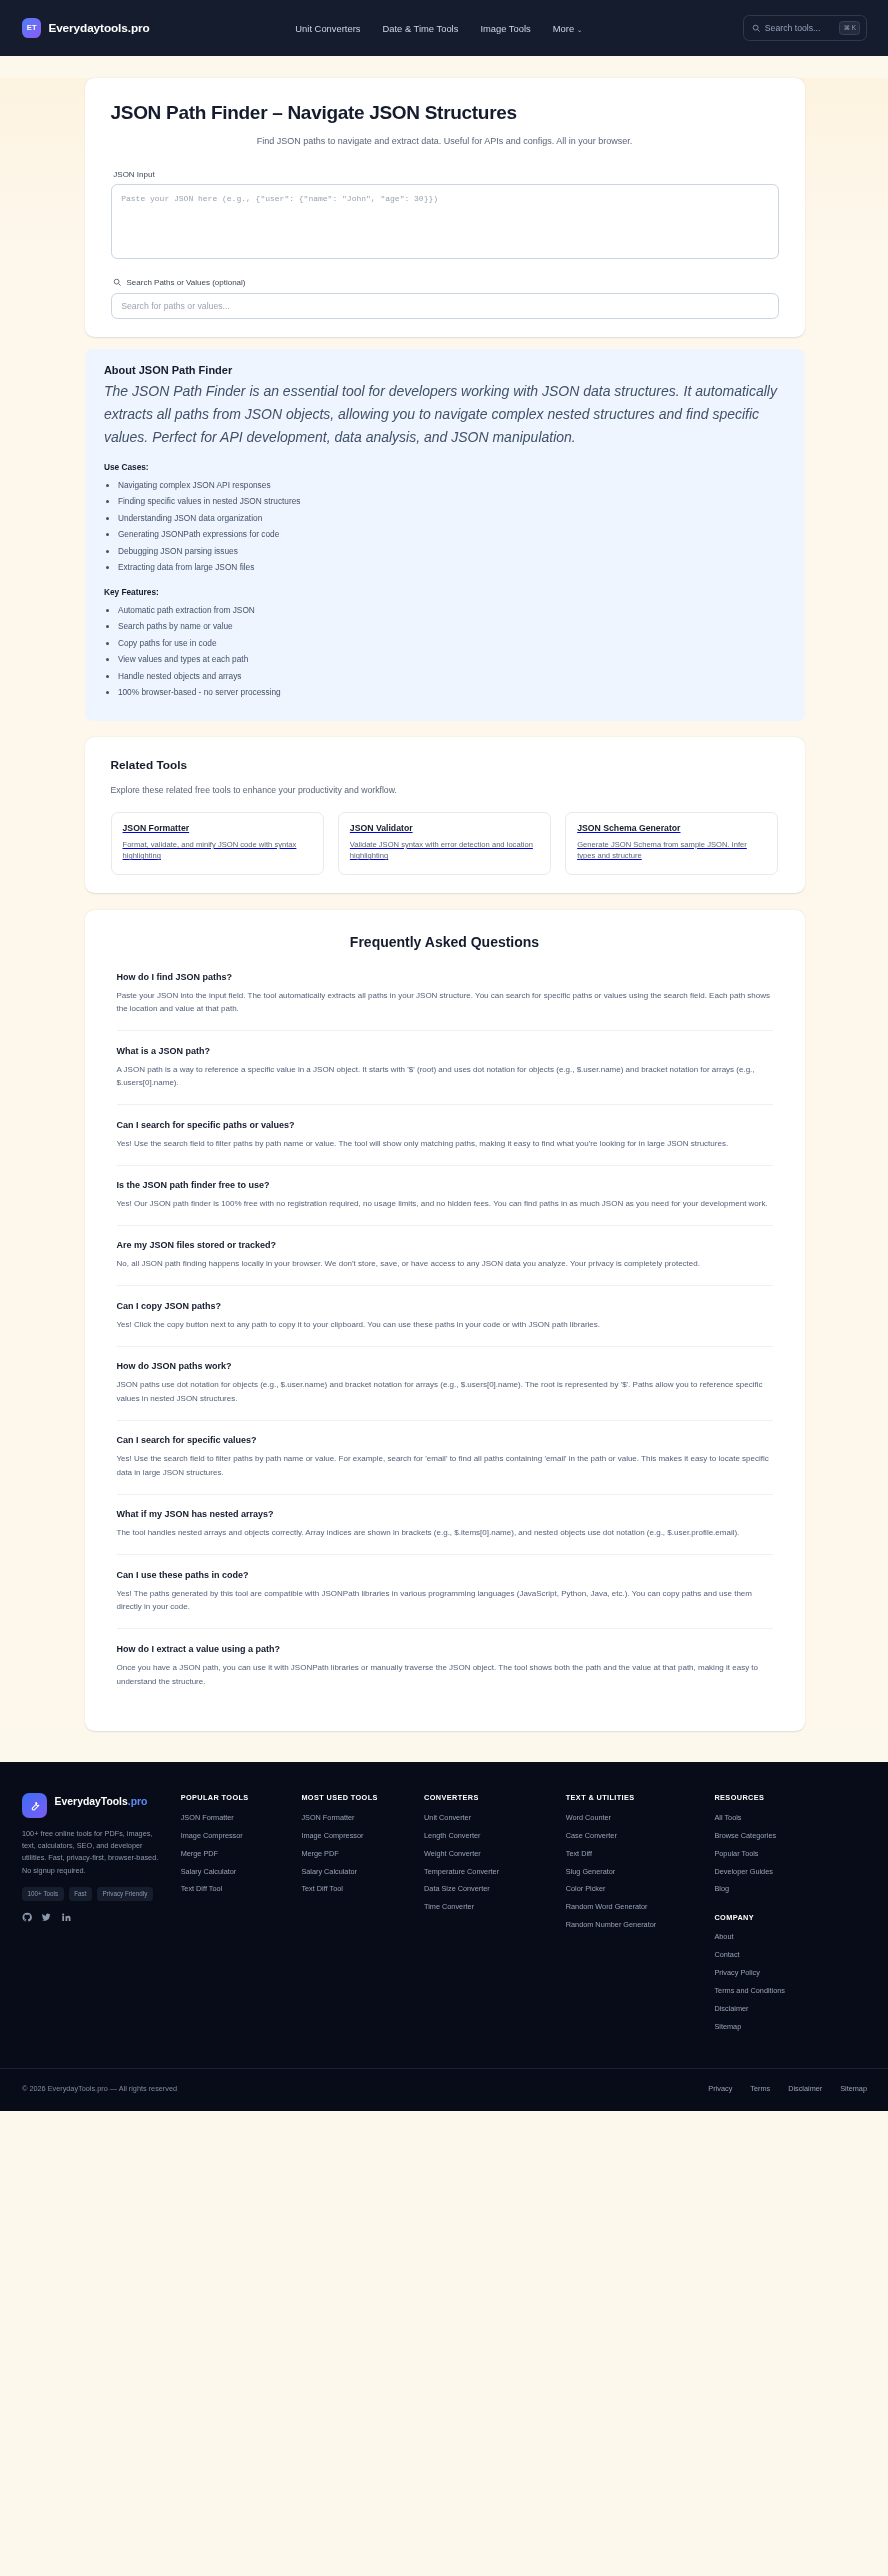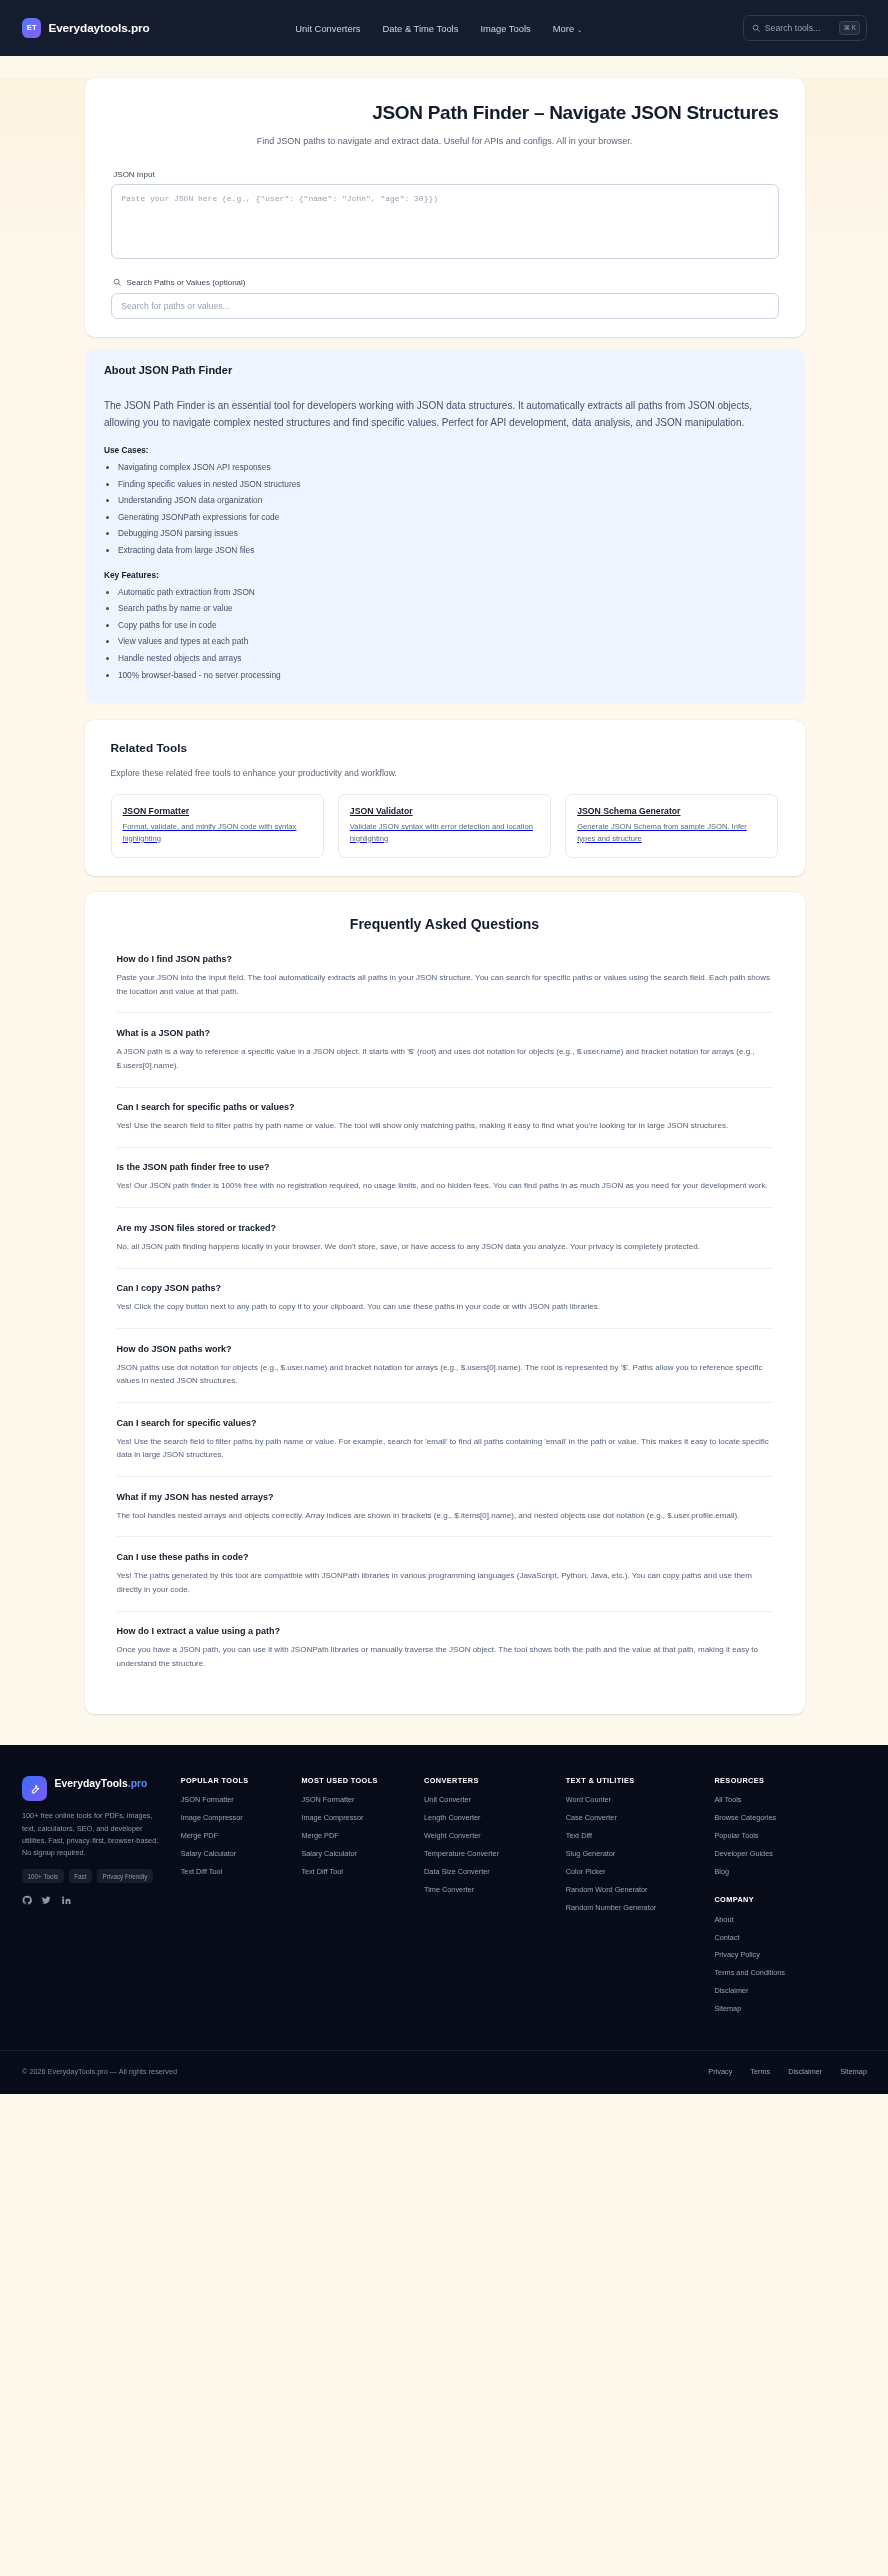--- a/index.html
+++ b/index.html
@@ -65,21 +65,21 @@
   .wrap { width: 720px; margin: 0 auto; }
 
   
   .card {
     background: #ffffff;
     border-radius: 9.7px;
     box-shadow: 0 0.7px 2.1px rgba(15,23,42,.07), 0 0.7px 1.4px rgba(15,23,42,.05);
   }
   .hero { margin-top: 22px; padding: 23.6px 26px 18px 26px; }
   .hero h1 {
-    text-align: right;
+    text-align: left;
     font-size: 19px;
     font-weight: bold;
     color: #141c2e;
     letter-spacing: -0.3px;
   }
   .hero .sub {
     text-align: center;
     font-size: 9px;
     color: #5a6578;
     margin-top: 12.5px;
@@ -119,22 +119,23 @@
 
   
   .about {
     background: #eff5fe;
     border-radius: 7px;
     margin-top: 12.5px;
     padding: 15.3px 19.4px 18px 19.4px;
   }
   .about h2 { font-size: 11px; font-weight: bold; color: #141c2e; }
   .about p {
-    font-size: 10px; color: #42506a; line-height: 1.62;
-    margin-top: 22px;
+    font-size: 14px; color: #42506a; line-height: 1.62;
+    margin-top: 4px;
+    font-style: italic;
   }
   .about h3 {
     font-size: 8.3px; font-weight: bold; color: #141c2e;
     margin-top: 14px;
   }
   .about ul { margin: 6.3px 0 0 14px; }
   .about li {
     font-size: 8.3px; color: #42506a;
     line-height: 1.45; margin-bottom: 4.5px;
   }

